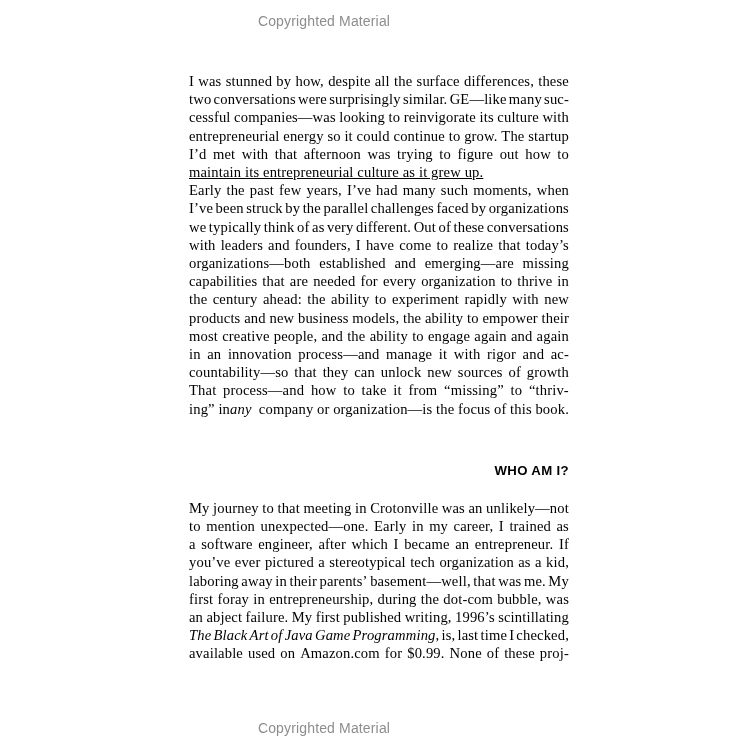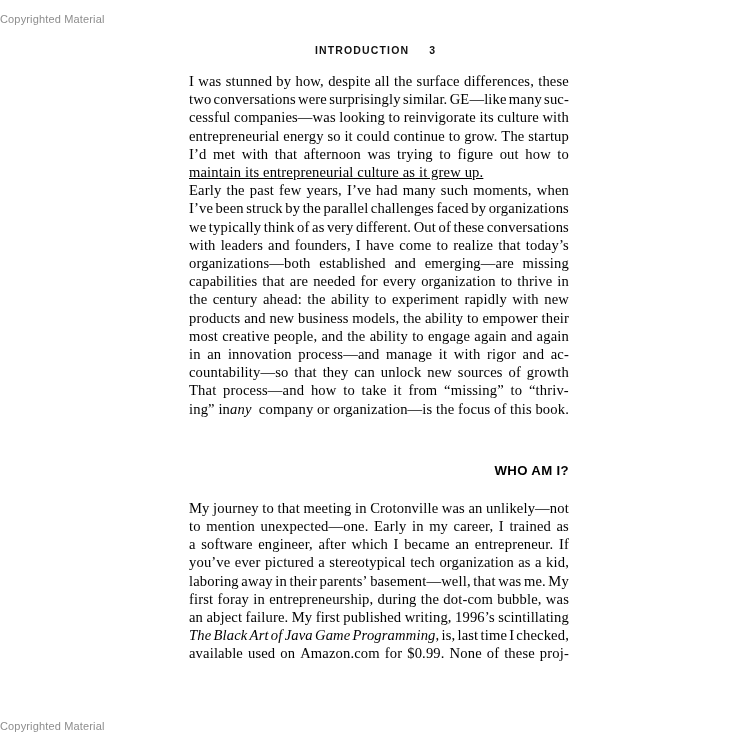--- a/index.html
+++ b/index.html
@@ -16,23 +16,23 @@
     overflow: hidden;
     font-family: "Liberation Serif", "DejaVu Serif", serif;
     color: #000000;
   }
 
   
   .watermark {
     position: absolute;
     left: 0;
     width: 648px;
-    text-align: left;
+    text-align: center;
     font-family: "Liberation Sans", "DejaVu Sans", sans-serif;
-    font-size: 11px;
+    font-size: 14px;
     letter-spacing: 0.15px;
     color: #8d8d8d;
     user-select: none;
   }
   .watermark-top { top: 13px; }
   .watermark-bottom { top: 720px; }
 
   
   .running-head {
     position: absolute;
@@ -106,23 +106,20 @@
     text-align: right;
   }
 </style>
 </head>
 <body>
 
 <div class="page">
 
   <div class="watermark watermark-top">Copyrighted Material</div>
 
-  <div class="running-head">
-    <span class="rh-title">INTRODUCTION</span><span class="rh-folio">3</span>
-  </div>
 
   <div class="textblock">
 
     <p class="para">
         <span class="line justify">
           <span class="w"><span></span><span>I</span></span>
           <span class="w"><span>was</span></span>
           <span class="w"><span>stunned</span></span>
           <span class="w"><span>by</span></span>
           <span class="w"><span>how,</span></span>

